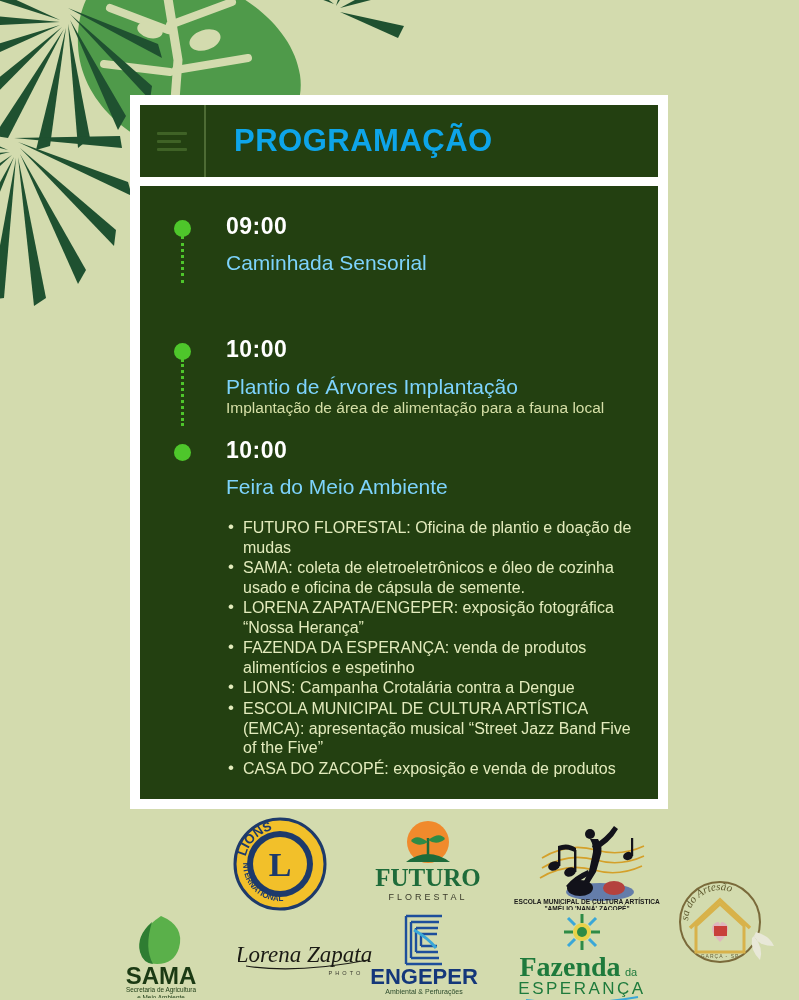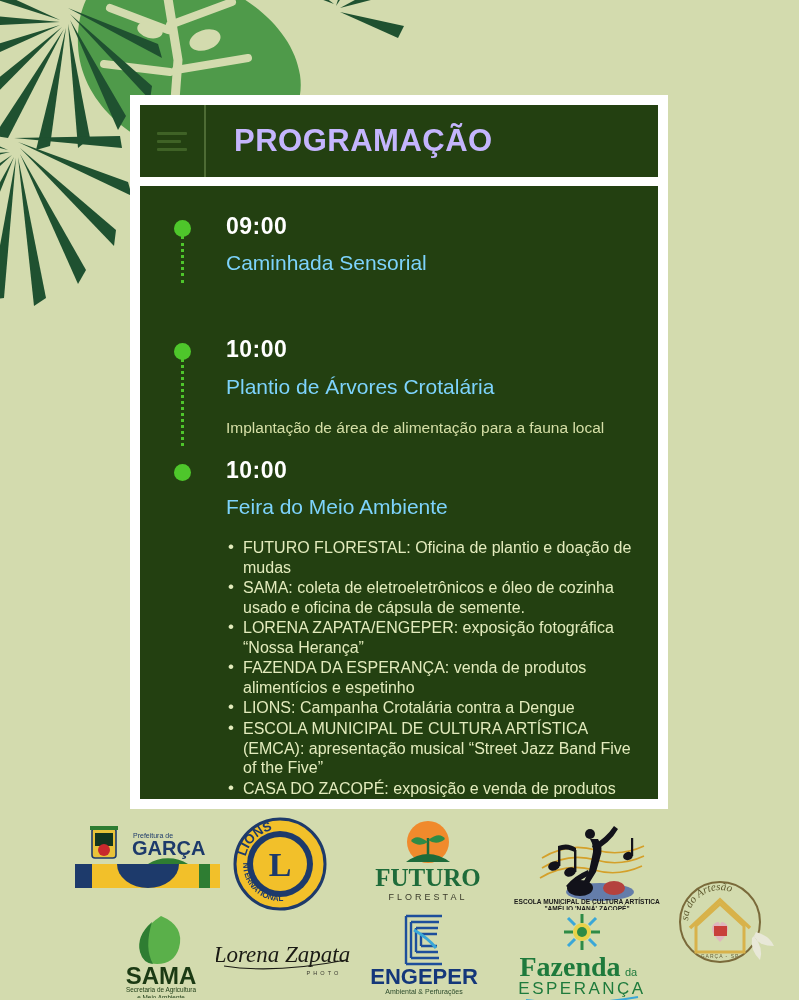--- a/index.html
+++ b/index.html
@@ -55,21 +55,21 @@
     border-radius:1px;
   }
   .hamburger span:nth-child(2){ width:80%; }
   .title-cell {
     flex:1;
     display:flex;
     align-items:center;
     padding-left:28px;
   }
   .title-cell h1 {
-    color:#c4b5fd;
+    color:#0ea5e9;
     font-size:31px;
     font-weight:bold;
     letter-spacing:0.5px;
   }
 
   
   .card {
     margin-top:9px;
     height:613px;
     background:#234011;
@@ -110,21 +110,21 @@
   .tl-title {
     color:#7dd3fc;
     font-size:21px;
     font-weight:400;
     margin-top:11px;
     line-height:1.2;
   }
   .tl-sub {
     color:#d6dfa7;
     font-size:15.5px;
-    margin-top:20px;
+    margin-top:0;
     line-height:1.22;
   }
 
   .bullets {
     margin-top:19px;
     list-style:none;
   }
   .bullets li {
     color:#e3ebbd;
     font-size:16px;
@@ -224,21 +224,21 @@
         <div class="tl-item" style="margin-bottom: 62px;">
           <div class="dot" style="top: 6px;"></div>
           <div class="connector" style="top: 22px; bottom: -8px;"></div>
           <div class="tl-time">09:00</div>
           <div class="tl-title">Caminhada Sensorial</div>
         </div>
         <div class="tl-item" style="margin-bottom: 20px;">
           <div class="dot" style="top: 6px;"></div>
           <div class="connector" style="top: 22px; bottom: -8px;"></div>
           <div class="tl-time">10:00</div>
-          <div class="tl-title">Plantio de Árvores Crotalária</div>
+          <div class="tl-title">Plantio de Árvores Implantação</div>
           <div class="tl-sub">Implantação de área de alimentação para a fauna local</div>
         </div>
         <div class="tl-item">
           <div class="dot" style="top: 6px;"></div>
           <div class="tl-time">10:00</div>
           <div class="tl-title">Feira do Meio Ambiente</div>
           <ul class="bullets">
             <li>FUTURO FLORESTAL: Oficina de plantio e doação de mudas</li>
             <li>SAMA: coleta de eletroeletrônicos e óleo de cozinha usado e oficina de cápsula de semente.</li>
             <li>LORENA ZAPATA/ENGEPER: exposição fotográfica “Nossa Herança”</li>
@@ -248,35 +248,20 @@
             <li>CASA DO ZACOPÉ: exposição e venda de produtos</li>
           </ul>
         </div>
       </div>
   </div>
 
 </div>
 
 <div class="sponsors">
 
-  <div class="logo" style="left:75px; top:12px; width:145px;">
-    <svg width="145" height="70" viewBox="0 0 145 70">
-      <rect x="17" y="4" width="24" height="30" rx="3" fill="#e8c23a" stroke="#1d3a6b" stroke-width="1.6"></rect>
-      <rect x="20" y="9" width="18" height="13" fill="#13351f"></rect>
-      <circle cx="29" cy="26" r="6" fill="#c8282d"></circle>
-      <rect x="15" y="2" width="28" height="4" fill="#2e7d32"></rect>
-      <text x="58" y="14" font-family="'Liberation Sans',sans-serif" font-size="7" fill="#1d3a6b">Prefeitura de</text>
-      <text x="57" y="31" font-family="'Liberation Sans',sans-serif" font-size="20" font-weight="bold" fill="#1d3a6b">GARÇA</text>
-      <rect x="0" y="40" width="145" height="24" fill="#f2c02a"></rect>
-      <rect x="0" y="40" width="17" height="24" fill="#1d3a6b"></rect>
-      <path d="M42 40 h62 a31 24 0 0 1 -62 0 z" fill="#1d3a6b"></path>
-      <path d="M73 40 h40 a31 24 0 0 0 -40 -0 z" fill="#2e7d32"></path>
-      <rect x="124" y="40" width="11" height="24" fill="#2e7d32"></rect>
-    </svg>
-  </div>
 
   <div class="logo" style="left:232px; top:4px; width:96px;">
     <svg width="96" height="96" viewBox="0 0 96 96">
       <circle cx="48" cy="48" r="45" fill="#f2c02a" stroke="#1d3a6b" stroke-width="3"></circle>
       <circle cx="48" cy="48" r="33" fill="#1d3a6b"></circle>
       <circle cx="48" cy="48" r="27" fill="#f2c02a"></circle>
       <text x="48" y="60" text-anchor="middle" font-family="'Liberation Serif',serif" font-size="34" font-weight="bold" fill="#1d3a6b">L</text>
       <path id="lionsTop" d="M13 48 a35 35 0 0 1 70 0" fill="none"></path>
       <text font-family="'Liberation Sans',sans-serif" font-size="13" font-weight="bold" fill="#1d3a6b">
         <textPath href="#lionsTop" startOffset="25%" text-anchor="middle">LIONS</textPath>
@@ -348,21 +333,21 @@
   <div class="logo" style="left:96px; top:100px; width:130px;">
     <svg width="130" height="86" viewBox="0 0 130 86">
       <path d="M65 4 q24 10 18 32 q-5 16 -22 16 q-14 0 -17 -14 q-3 -18 21 -34 z" fill="#5ab04a"></path>
       <path d="M56 10 q-16 14 -12 30 q3 11 13 12 q-9 -16 -1 -42 z" fill="#2e7d32"></path>
       <text x="65" y="72" text-anchor="middle" font-family="'Liberation Sans',sans-serif" font-size="24" font-weight="bold" fill="#1b3a14">SAMA</text>
       <text x="65" y="80" text-anchor="middle" font-family="'Liberation Sans',sans-serif" font-size="6.4" fill="#1b3a14">Secretaria de Agricultura</text>
       <text x="65" y="88" text-anchor="middle" font-family="'Liberation Sans',sans-serif" font-size="6.4" fill="#1b3a14">e Meio Ambiente</text>
     </svg>
   </div>
 
-  <div class="logo" style="left:216px; top:122px; width:140px;text-align:center;">
+  <div class="logo" style="left:238px; top:122px; width:140px;text-align:center;">
     <svg width="140" height="52" viewBox="0 0 140 52">
       <text x="66" y="28" text-anchor="middle" font-family="'Liberation Serif',serif" font-size="23" font-style="italic" fill="#1a1a14">Lorena Zapata</text>
       <path d="M8 32 q50 8 122 -6" stroke="#1a1a14" stroke-width="1.1" fill="none"></path>
       <text x="108" y="41" text-anchor="middle" font-family="'Liberation Sans',sans-serif" font-size="5.6" letter-spacing="3" fill="#3a3a30">PHOTO</text>
     </svg>
   </div>
 
   <div class="logo" style="left:358px; top:96px; width:132px;">
     <svg width="132" height="92" viewBox="0 0 132 92">
       <g stroke="#1d4e9b" stroke-width="2.4" fill="none">

